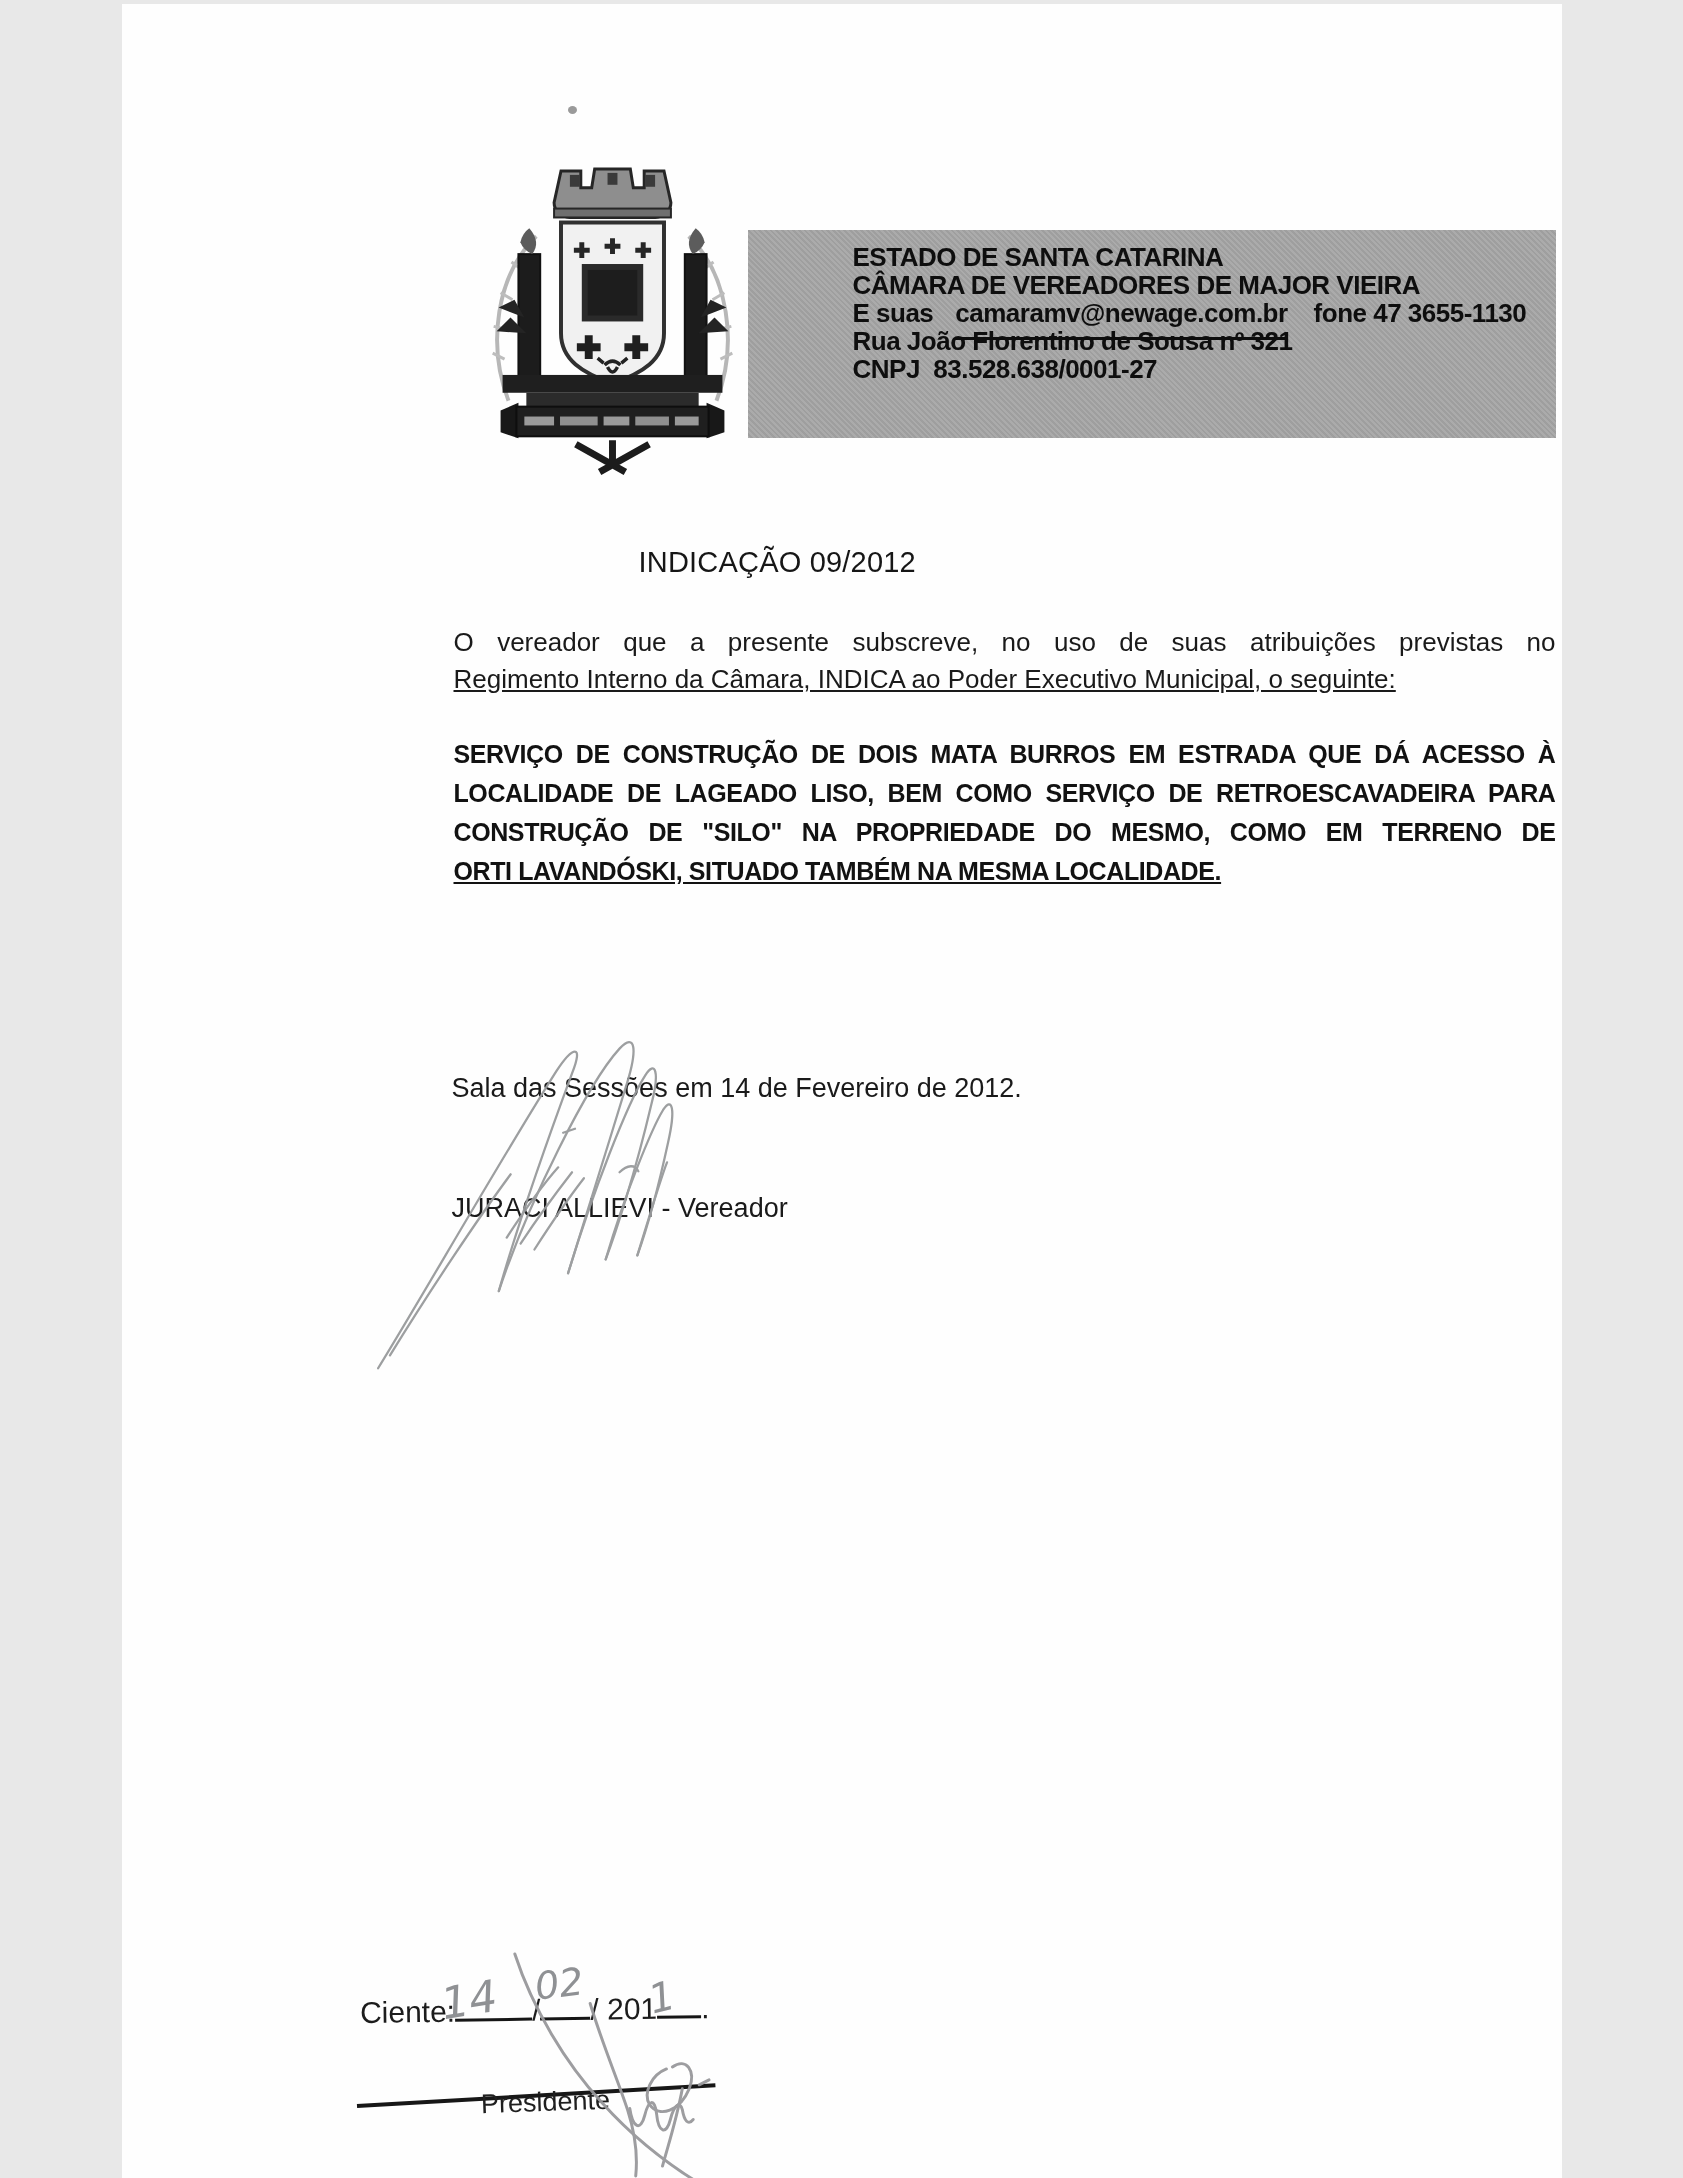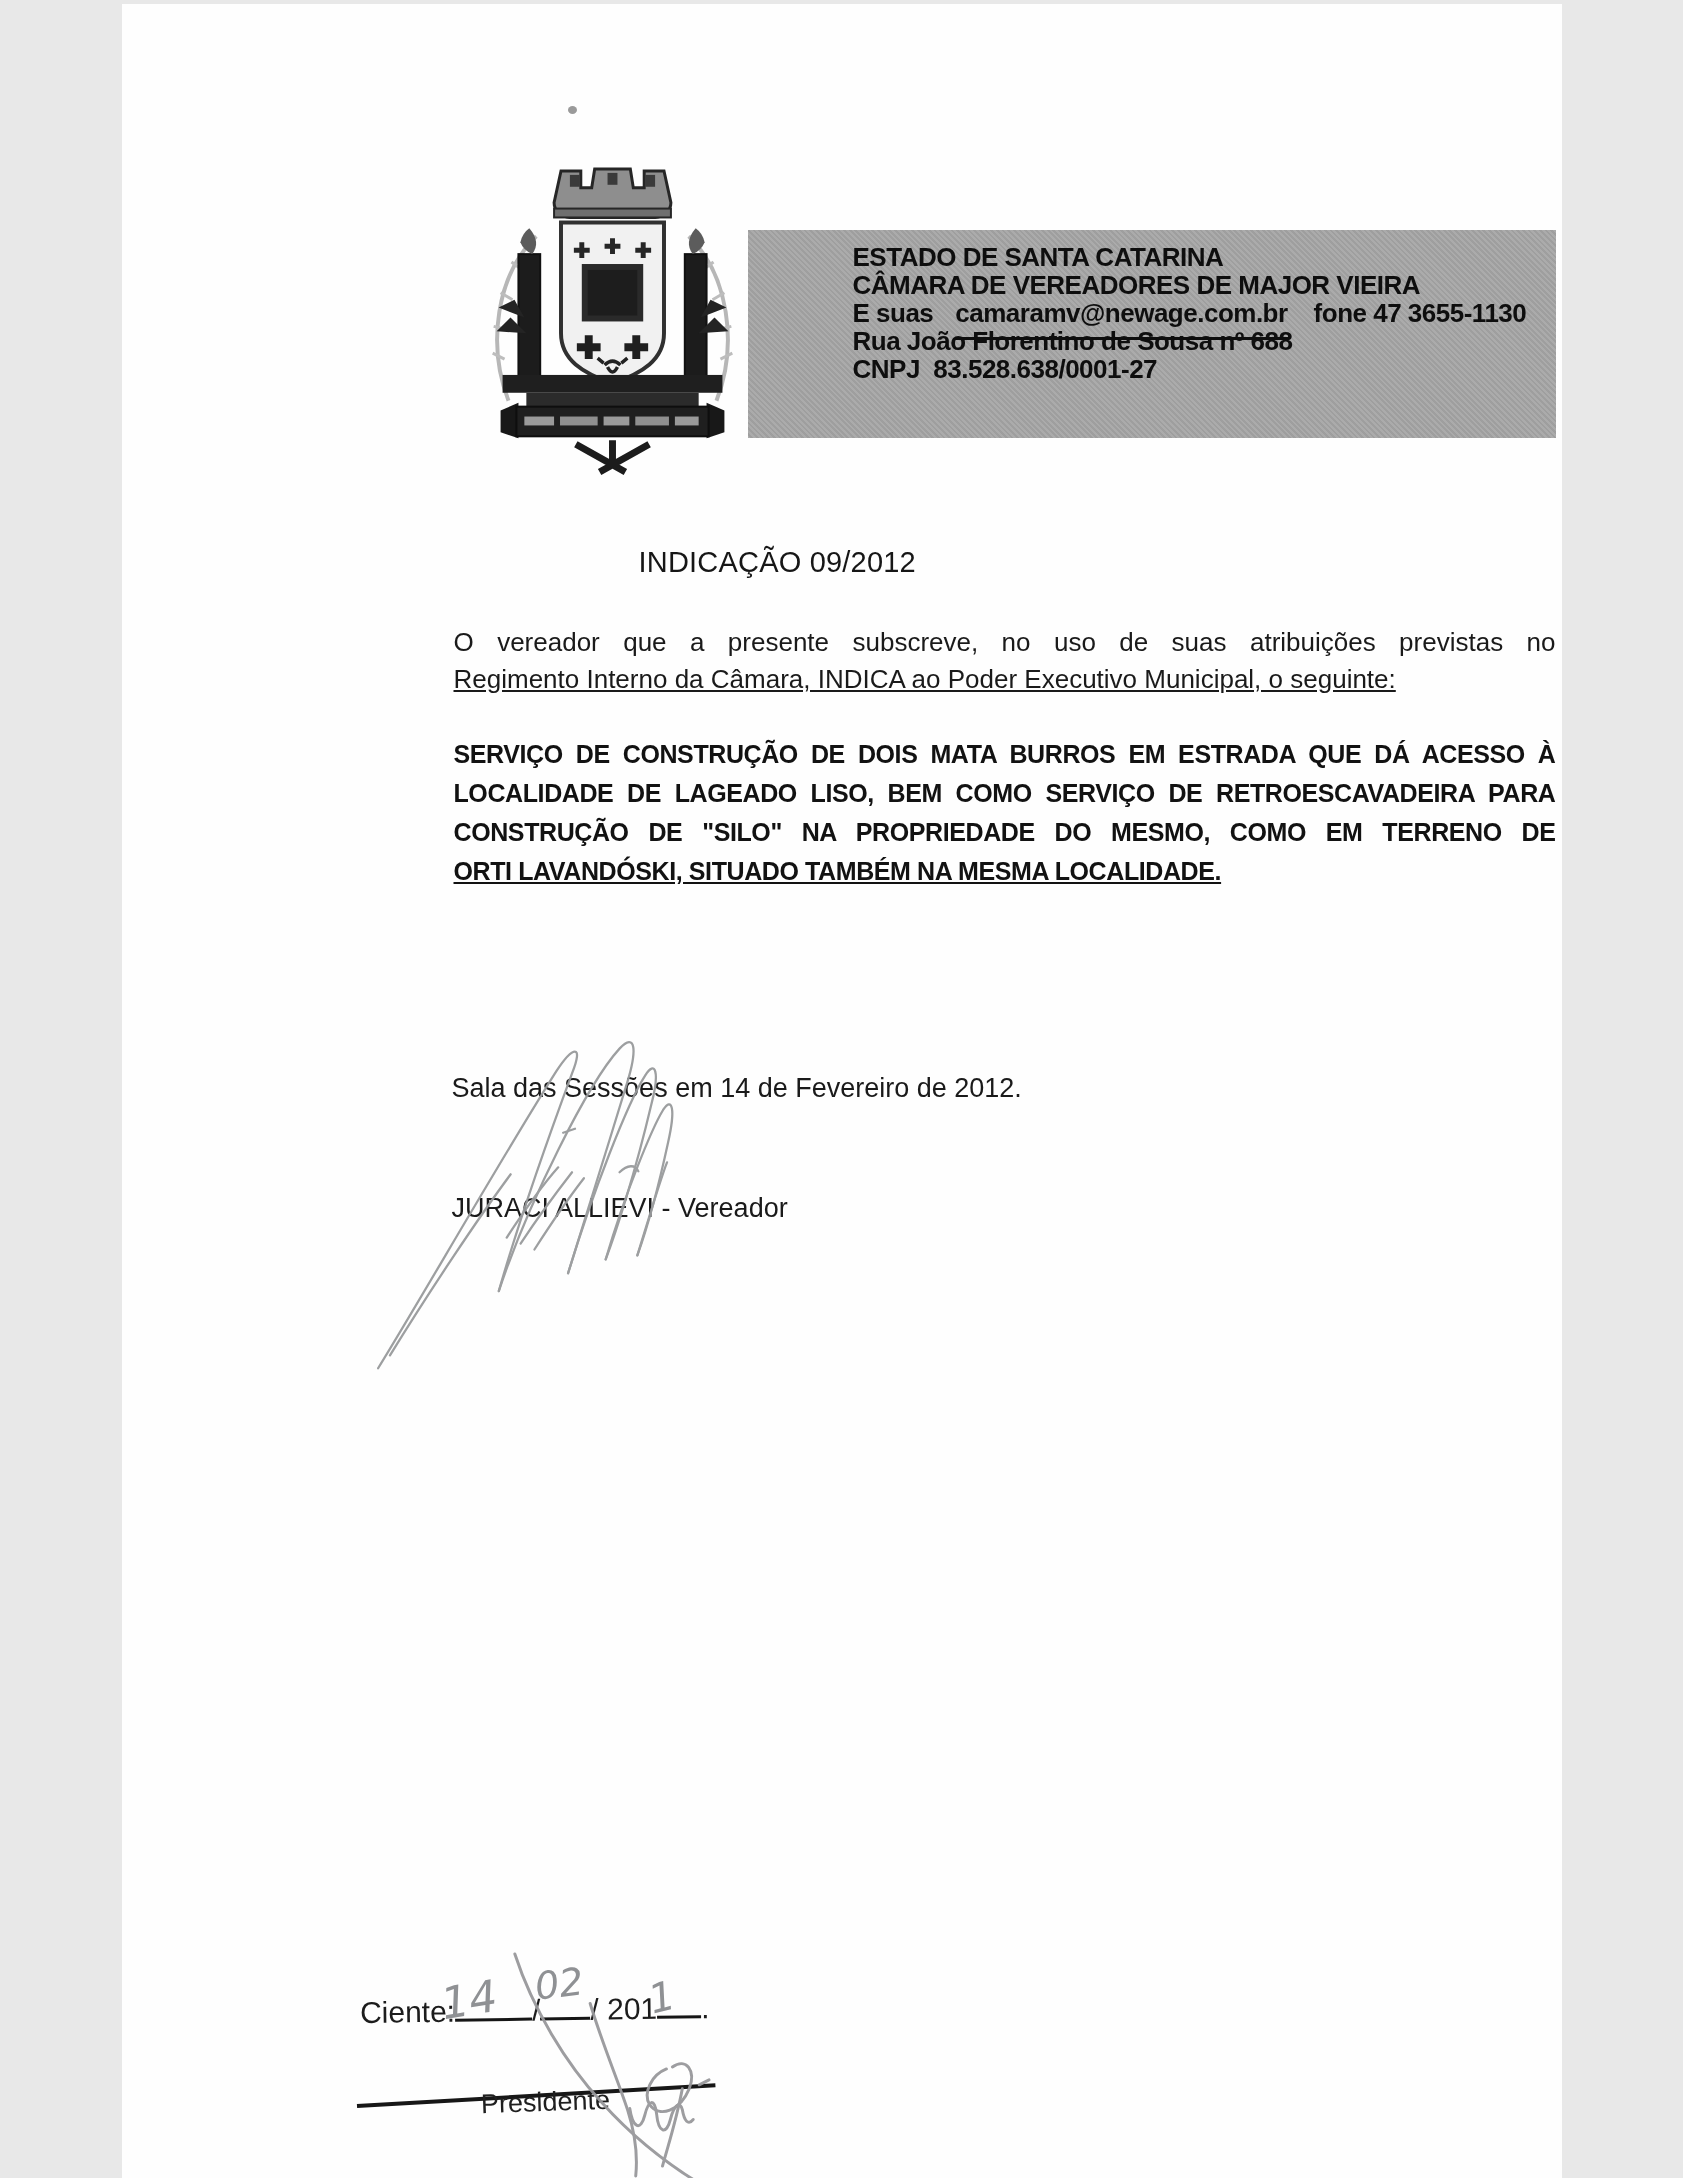--- a/index.html
+++ b/index.html
@@ -125,21 +125,21 @@
       <rect x="218" y="268" width="24" height="9" fill="#9a9a9a"></rect>
 
       <path d="M118,296 L168,324 M192,296 L142,324 M155,292 v22" stroke="#1c1c1c" stroke-width="7" fill="none"></path>
     </svg>
   </div>
 
   <div class="abs gray-box">
     <div class="gbox-line">ESTADO DE SANTA CATARINA</div>
     <div class="gbox-line">CÂMARA DE VEREADORES DE MAJOR VIEIRA</div>
     <div class="gbox-line"><span>E suas</span><span class="gbox-gap-sm"></span><span class="gbox-email">camaramv@newage.com.br</span><span class="gbox-gap-md"></span><span>fone 47 3655-1130</span></div>
-    <div class="gbox-line">Rua João Florentino de Sousa nº 688</div>
+    <div class="gbox-line">Rua João Florentino de Sousa nº 321</div>
     <div class="gbox-line">CNPJ  83.528.638/0001-27</div>
   </div>
 
   <div class="abs doc-title">INDICAÇÃO 09/2012</div>
 
   <div class="abs para intro">
     <div class="jline">O vereador que a presente subscreve, no uso de suas atribuições previstas no</div>
     <div class="lline">Regimento Interno da Câmara, INDICA ao Poder Executivo Municipal, o seguinte:</div>
   </div>
 

